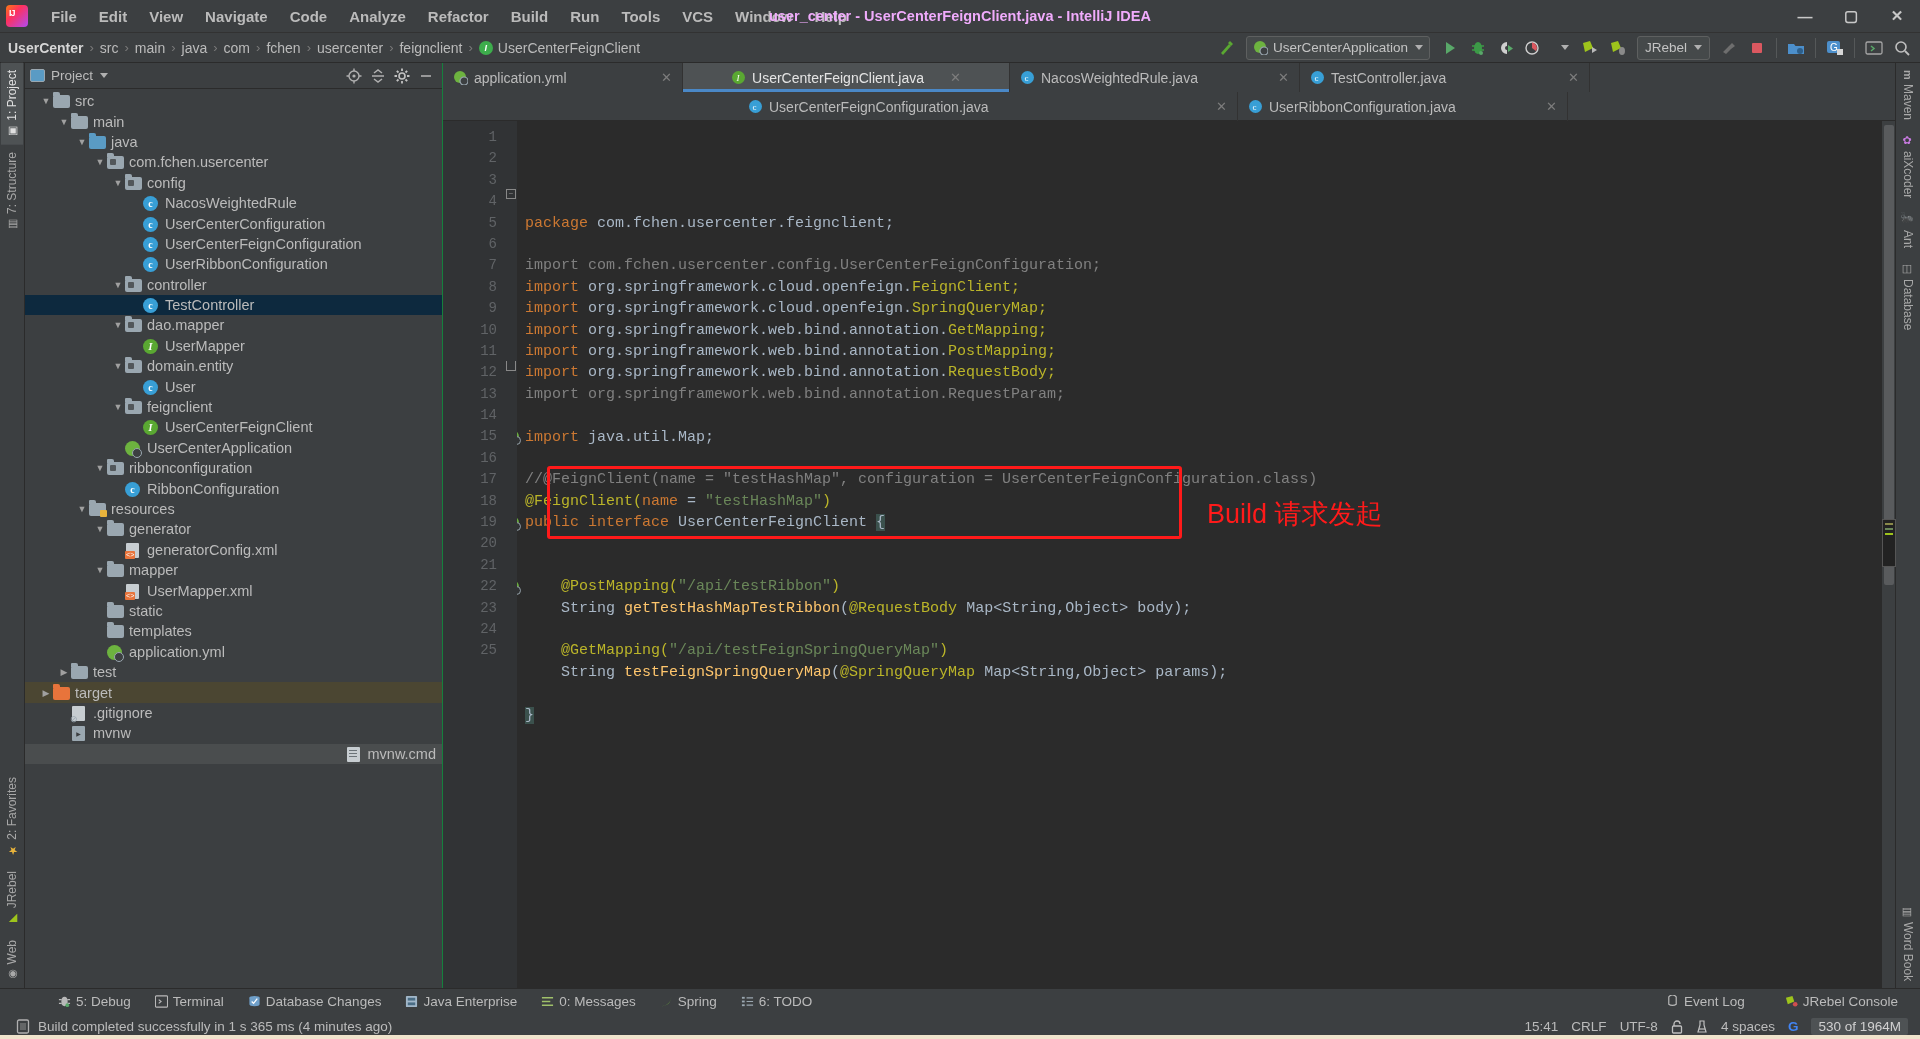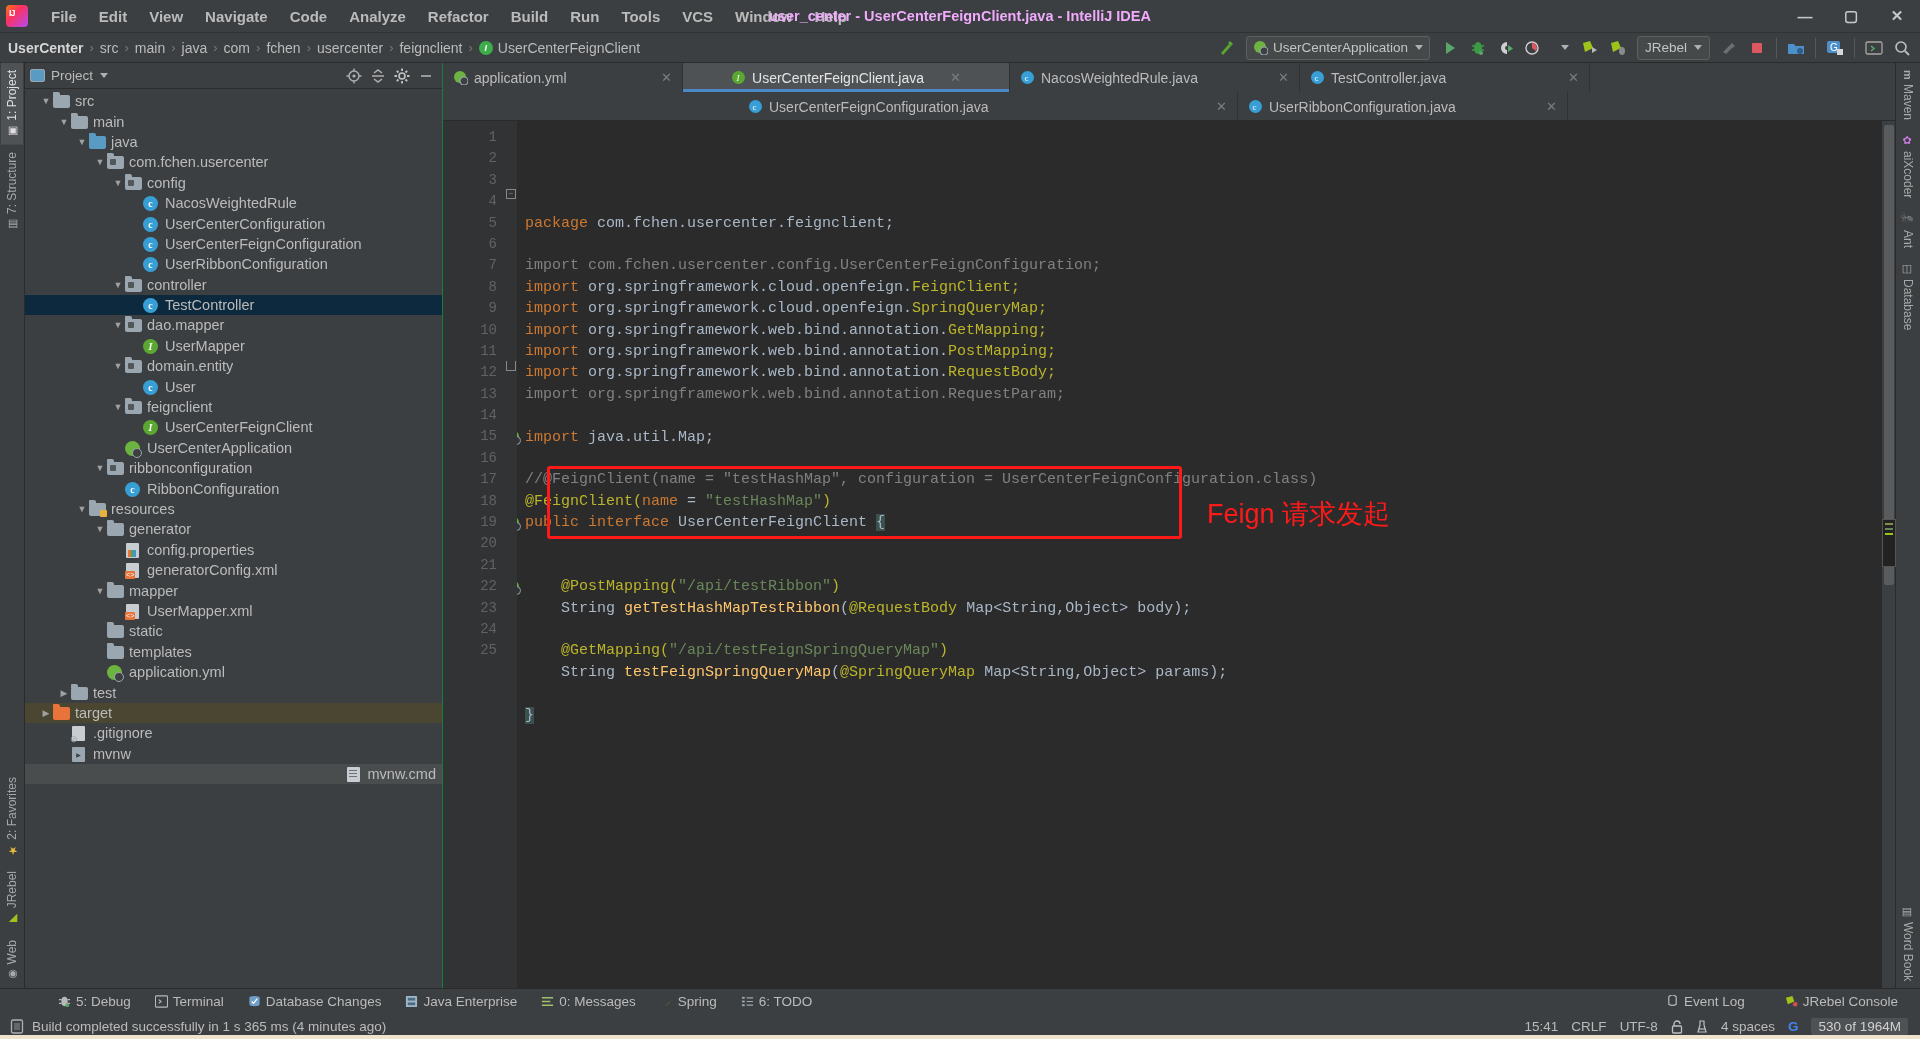--- a/index.html
+++ b/index.html
@@ -206,21 +206,21 @@
   
   .bottombar {
     height: 26px; background: #3c3f41; display: flex; align-items: center;
     border-top: 1px solid #2b2b2b; flex: 0 0 26px; padding-left: 46px; gap: 0;
   }
   .bbtn { display: flex; align-items: center; gap: 5px; padding: 0 12px; font-size: 13.5px; color: #bbbbbb; height: 26px; }
   .bb-right { margin-left: auto; display: flex; align-items: center; padding-right: 10px; gap: 16px; text-align: right; }
 
   .statusbar {
     height: 25px; background: #3c3f41; display: flex; align-items: center;
-    font-size: 13.5px; color: #bbbbbb; flex: 0 0 25px; padding-left: 10px;
+    font-size: 13.5px; color: #bbbbbb; flex: 0 0 25px; padding-left: 16px;
   }
   .sb-right { margin-left: auto; display: flex; align-items: center; gap: 13px; padding-right: 12px; }
   .memchip { background: #4e5254; padding: 1px 7px; border-radius: 2px; color: #d0d0d0; }
 
   .taskbar-peek { position: absolute; left: 0; bottom: 0; width: 100%; height: 4px; background: #f0e3cc; }
 
   
   svg { display: block; }
 </style>
 </head>
@@ -606,28 +606,20 @@
             </span>
             <span>resources</span>
           </div>
           <div class="trow">
             <span style="display:inline-block;width:68px;flex:0 0 68px"></span>
             <span class="arrow">▼</span>
             <span class="ticon">
               <div class="ic-folder"></div>
             </span>
             <span>generator</span>
-          </div>
-          <div class="trow">
-            <span style="display:inline-block;width:86px;flex:0 0 86px"></span>
-            <span class="arrow empty">▼</span>
-            <span class="ticon">
-              <div class="ic-file prop"></div>
-            </span>
-            <span>config.properties</span>
           </div>
           <div class="trow">
             <span style="display:inline-block;width:86px;flex:0 0 86px"></span>
             <span class="arrow empty">▼</span>
             <span class="ticon">
               <div class="ic-file xml"></div>
             </span>
             <span>generatorConfig.xml</span>
           </div>
           <div class="trow">
@@ -816,21 +808,21 @@
             <div class="gline">23</div>
             <div class="gline">24</div>
             <div class="gline">25</div>
           </div>
         <div class="foldcol">
           <div class="fold" style="top:68px">−</div>
           <div class="fold" style="top:240px;border-top:none">&nbsp;</div>
         </div>
         <div class="code" id="code">
           <div class="redbox" id="redbox" style="left: 30px; top: 345.4px; width: 635px; height: 72.2px;"></div>
-          <div class="redlabel" id="redlabel" style="left: 690px; top: 382.64px;">Feign 请求发起</div>
+          <div class="redlabel" id="redlabel" style="left: 690px; top: 382.64px;">Build 请求发起</div>
         <div class="cline"><span class="kw">package </span><span class="typ">com.fchen.usercenter.feignclient;</span></div><div class="cline">&nbsp;</div><div class="cline"><span class="dim">import </span><span class="dim">com.fchen.usercenter.config.UserCenterFeignConfiguration;</span></div><div class="cline"><span class="kw">import </span><span class="typ">org.springframework.cloud.openfeign.</span><span class="ann">FeignClient;</span></div><div class="cline"><span class="kw">import </span><span class="typ">org.springframework.cloud.openfeign.</span><span class="ann">SpringQueryMap;</span></div><div class="cline"><span class="kw">import </span><span class="typ">org.springframework.web.bind.annotation.</span><span class="ann">GetMapping;</span></div><div class="cline"><span class="kw">import </span><span class="typ">org.springframework.web.bind.annotation.</span><span class="ann">PostMapping;</span></div><div class="cline"><span class="kw">import </span><span class="typ">org.springframework.web.bind.annotation.</span><span class="ann">RequestBody;</span></div><div class="cline"><span class="dim">import </span><span class="dim">org.springframework.web.bind.annotation.RequestParam;</span></div><div class="cline">&nbsp;</div><div class="cline"><span class="kw">import </span><span class="typ">java.util.Map;</span></div><div class="cline">&nbsp;</div><div class="cline"><span class="cmt">//@FeignClient(name = "testHashMap", configuration = UserCenterFeignConfiguration.class)</span></div><div class="cline"><span class="ann">@FeignClient(</span><span class="kw">name</span><span class="typ"> = </span><span class="str">"testHashMap"</span><span class="ann">)</span></div><div class="cline"><span class="kw">public interface </span><span class="typ">UserCenterFeignClient </span><span class="bracehl">{</span></div><div class="cline">&nbsp;</div><div class="cline">&nbsp;</div><div class="cline"><span class="ann">    @PostMapping(</span><span class="str">"/api/testRibbon"</span><span class="ann">)</span></div><div class="cline"><span class="typ">    String </span><span class="fn">getTestHashMapTestRibbon</span><span class="typ">(</span><span class="ann">@RequestBody</span><span class="typ"> Map&lt;String,Object&gt; body);</span></div><div class="cline">&nbsp;</div><div class="cline"><span class="ann">    @GetMapping(</span><span class="str">"/api/testFeignSpringQueryMap"</span><span class="ann">)</span></div><div class="cline"><span class="typ">    String </span><span class="fn">testFeignSpringQueryMap</span><span class="typ">(</span><span class="ann">@SpringQueryMap</span><span class="typ"> Map&lt;String,Object&gt; params);</span></div><div class="cline">&nbsp;</div><div class="cline"><span class="bracehl">}</span></div><div class="cline">&nbsp;</div></div>
         <div class="markerbar">
           <div class="mk" style="top:12px;background:#e8c349"></div>
           <div class="mk" style="top:50px;background:#ffb74d"></div>
           <div class="mk" style="top:196px;background:#e8c349"></div>
           <div class="scrollthumb" style="top:4px;height:460px"></div>
           <div style="position:absolute;left:0;top:398px;width:14px;height:48px;background:#222;border:1px solid #555">
             <div style="margin:3px 2px;height:2px;background:#8a8a4a"></div>
             <div style="margin:3px 2px;height:2px;background:#6a8759"></div>
             <div style="margin:3px 2px;height:2px;background:#9ec41c"></div>

